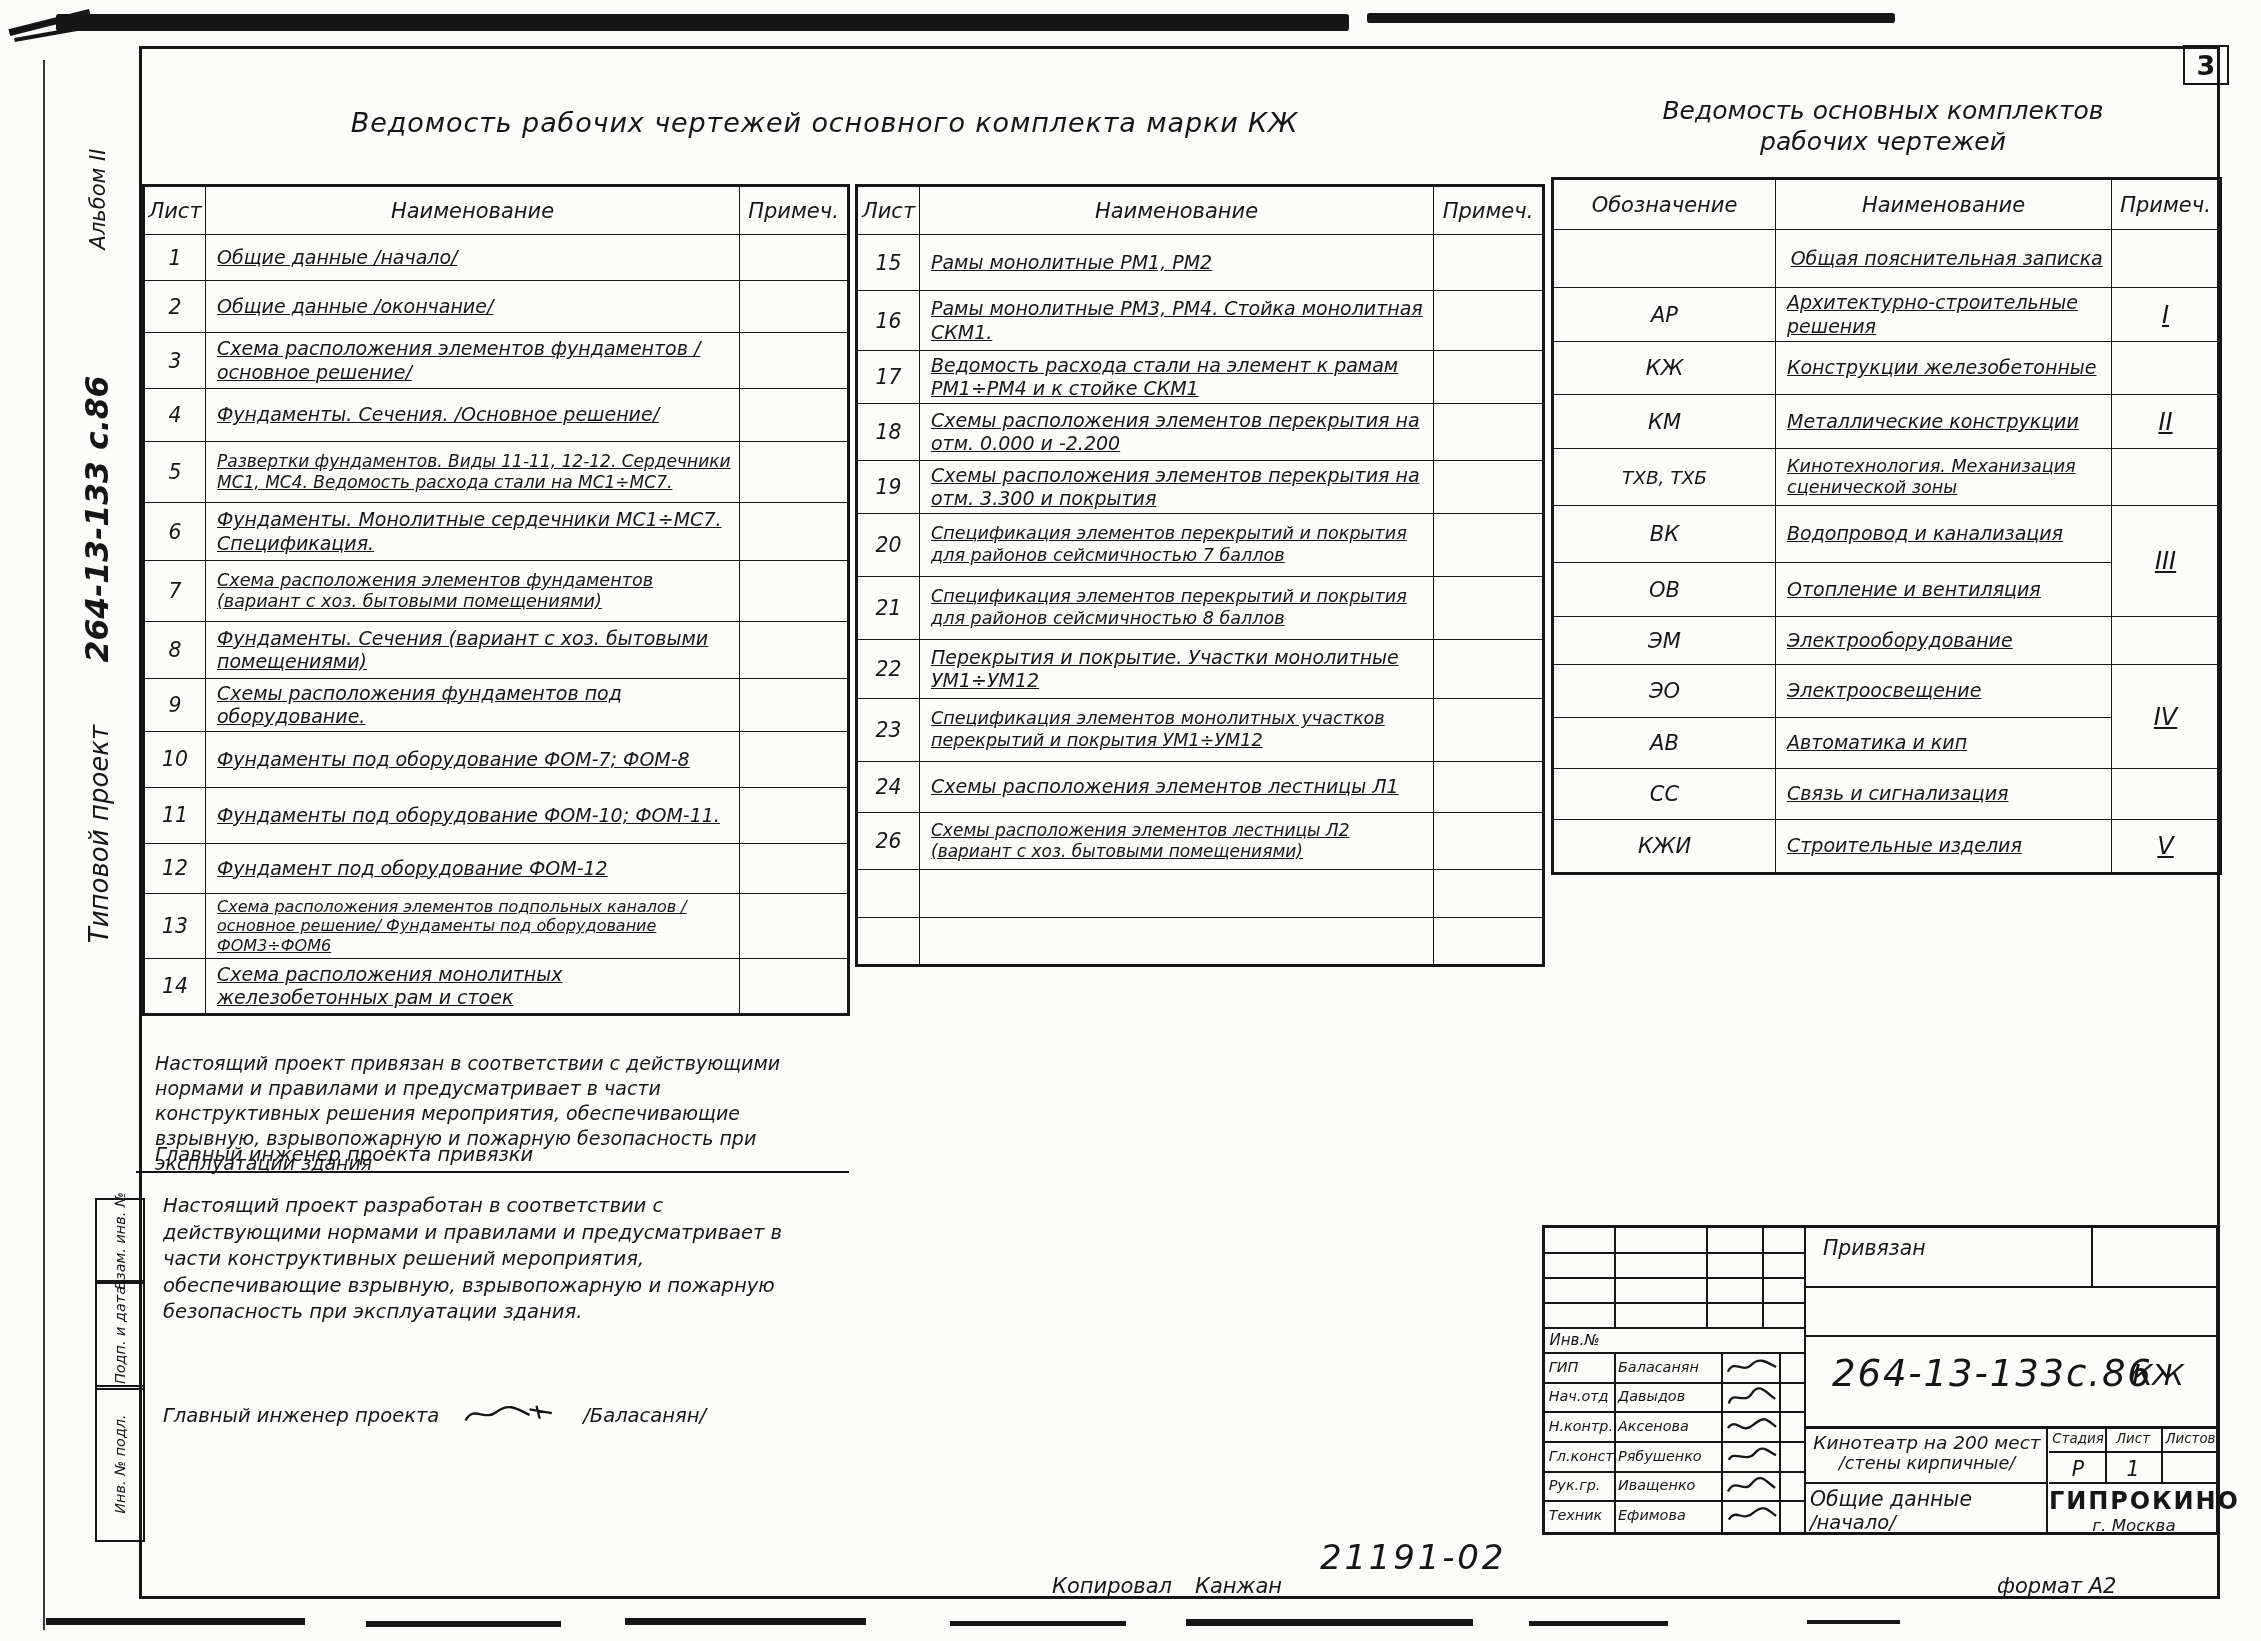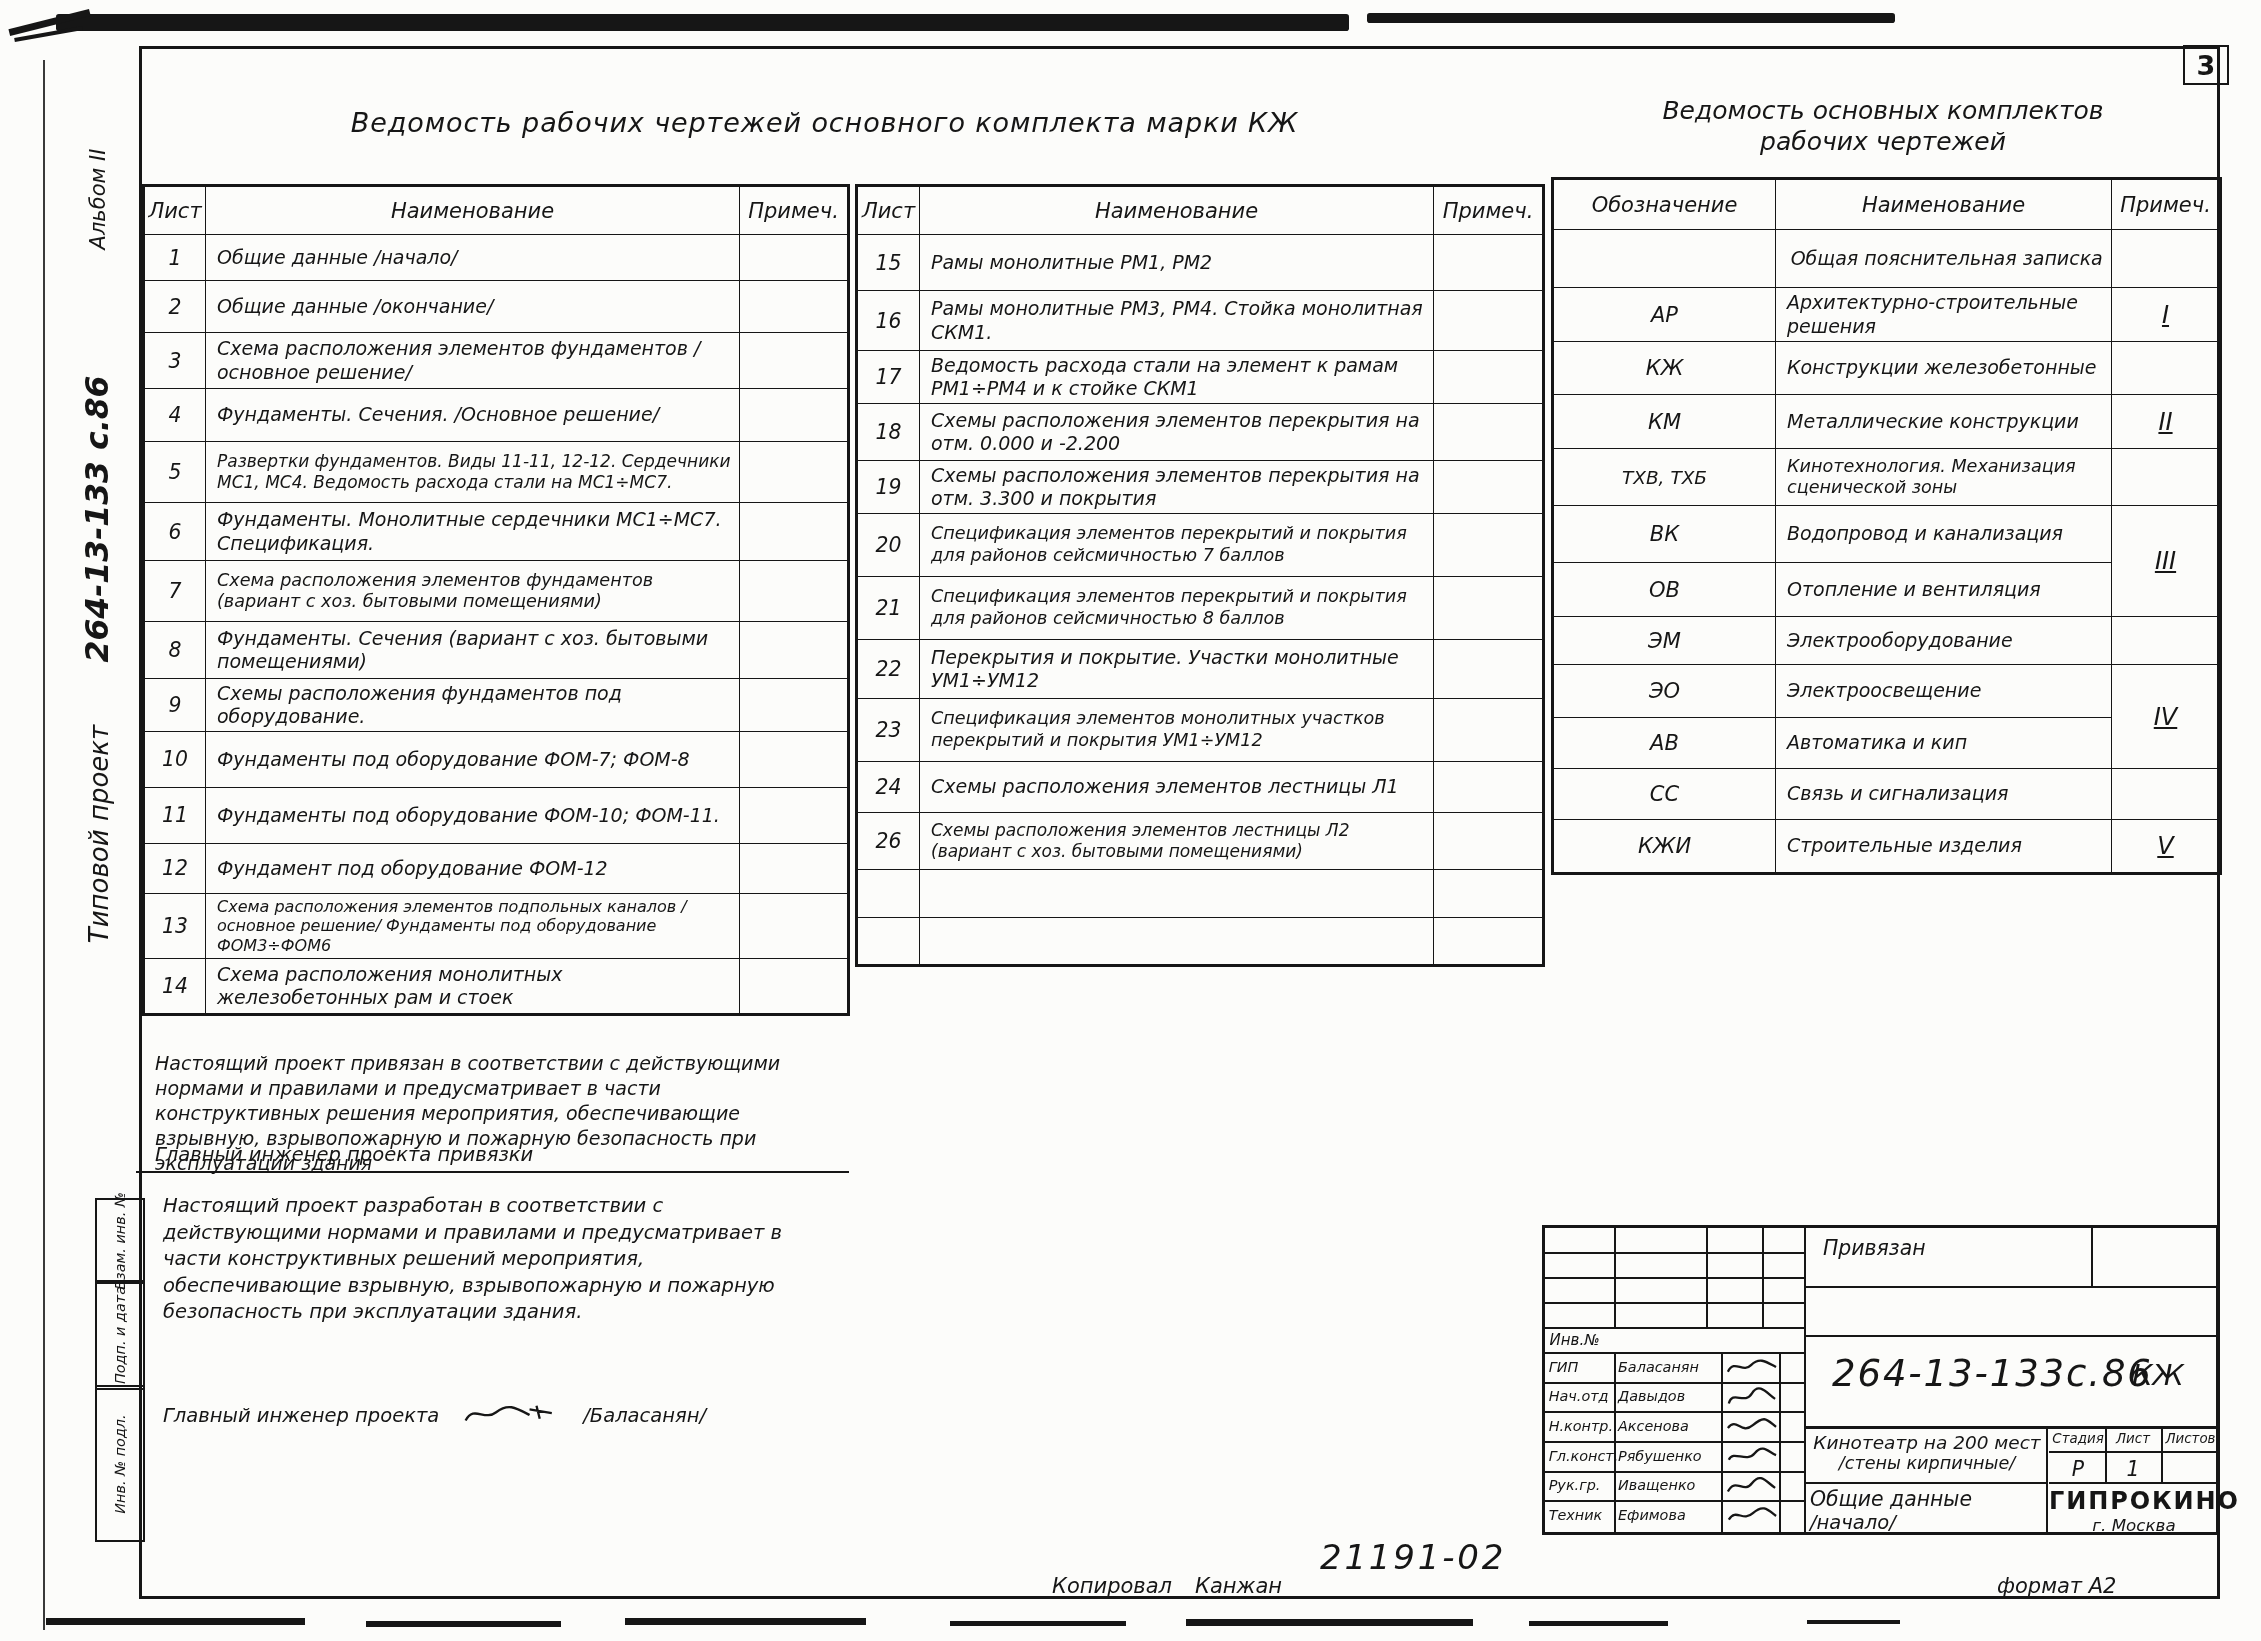--- a/index.html
+++ b/index.html
@@ -8,21 +8,21 @@
   .abs{position:absolute;}
   .hw{font-style:italic;color:#161616;}
   
   .hl,.vl,.bar{position:absolute;background:#161616;}
   
   table.list{border-collapse:collapse;table-layout:fixed;background:transparent;}
   table.list td,table.list th{border:1.9px solid #161616;vertical-align:middle;overflow:hidden;}
   table.list{border:3.2px solid #161616;}
   th.h{font-weight:normal;font-style:italic;font-size:21px;text-align:center;}
   td.c-num{text-align:center;font-style:italic;font-size:20.4px;}
-  td.c-name{font-style:italic;font-size:19px;line-height:1.22;padding:2.8px 4.6px 2.8px 11px;}
+  td.c-name{font-style:italic;font-size:19px;line-height:1.22;padding:2.8px 4.6px 2.8px 11px;text-decoration:underline;}
   td.c-note{padding:0;}
   td.c-code{text-align:center;font-style:italic;font-size:21px;}
   .roman{font-style:italic;font-size:24px;text-align:center;text-decoration:underline;}
   
   .para{font-style:italic;font-size:19px;line-height:1.32;}
   .sig{stroke:#161616;stroke-width:5;fill:none;}
   .strip-box{position:absolute;border:2.3px solid #161616;display:flex;align-items:center;justify-content:center;}
   .strip-box span{transform:rotate(-90deg);white-space:nowrap;font-style:italic;font-size:14.4px;}
   .rot{position:absolute;transform:translate(-50%,-50%) rotate(-90deg);white-space:nowrap;}
 </style>

